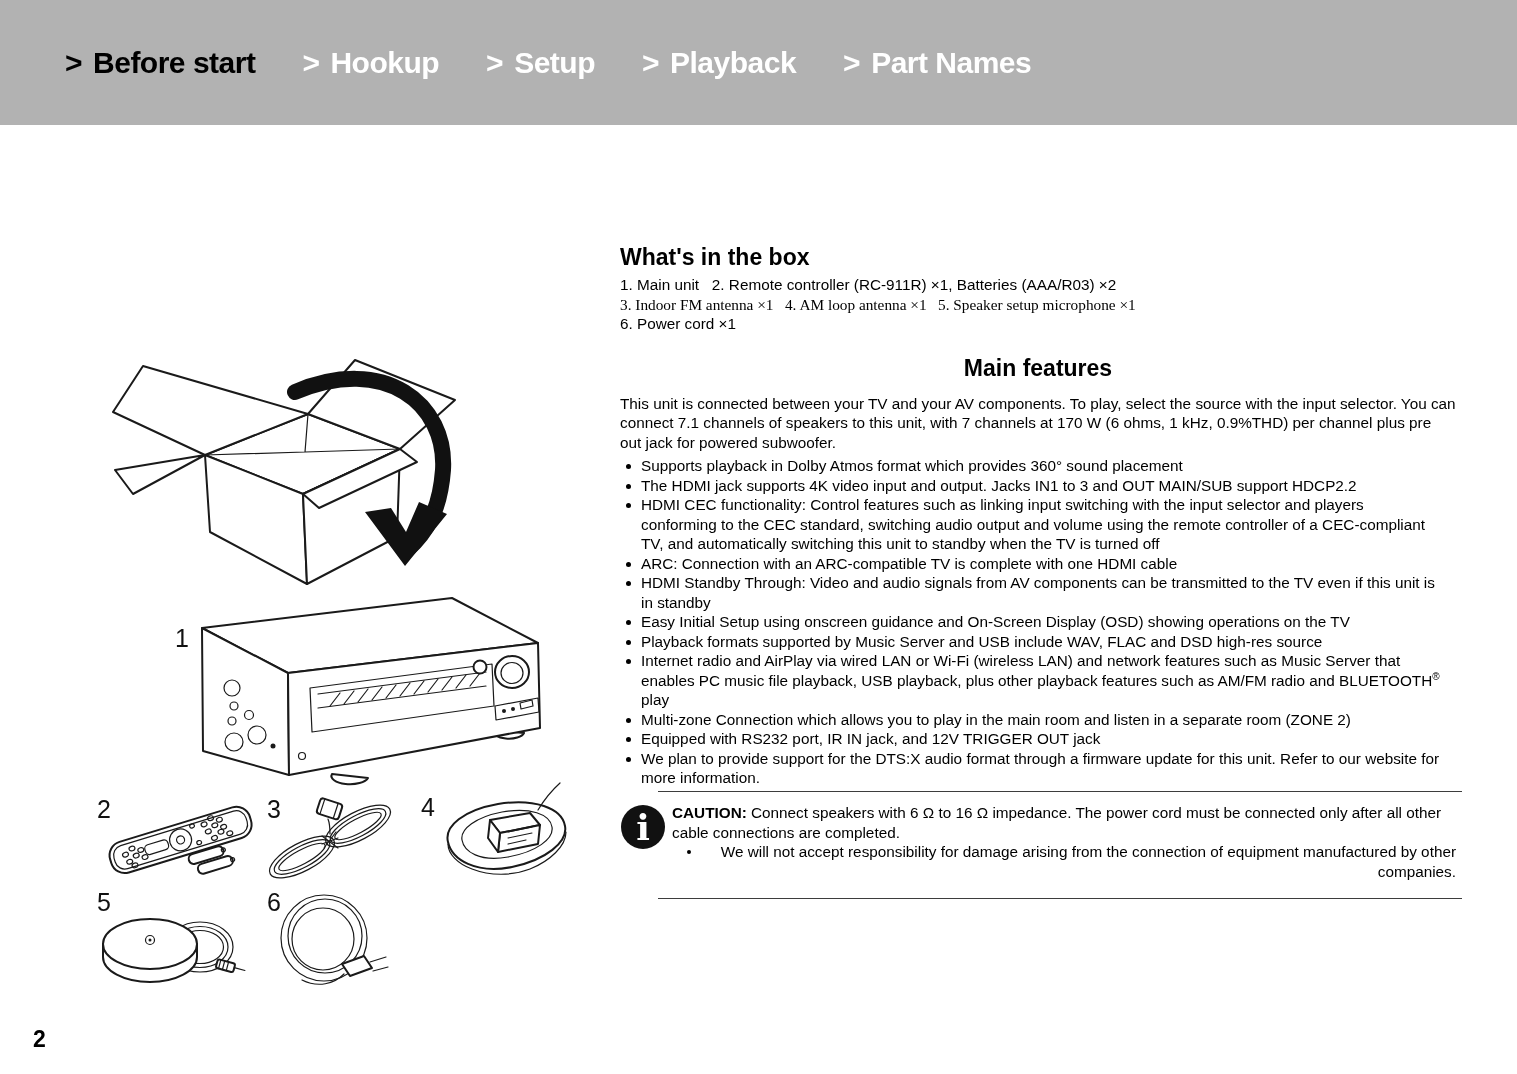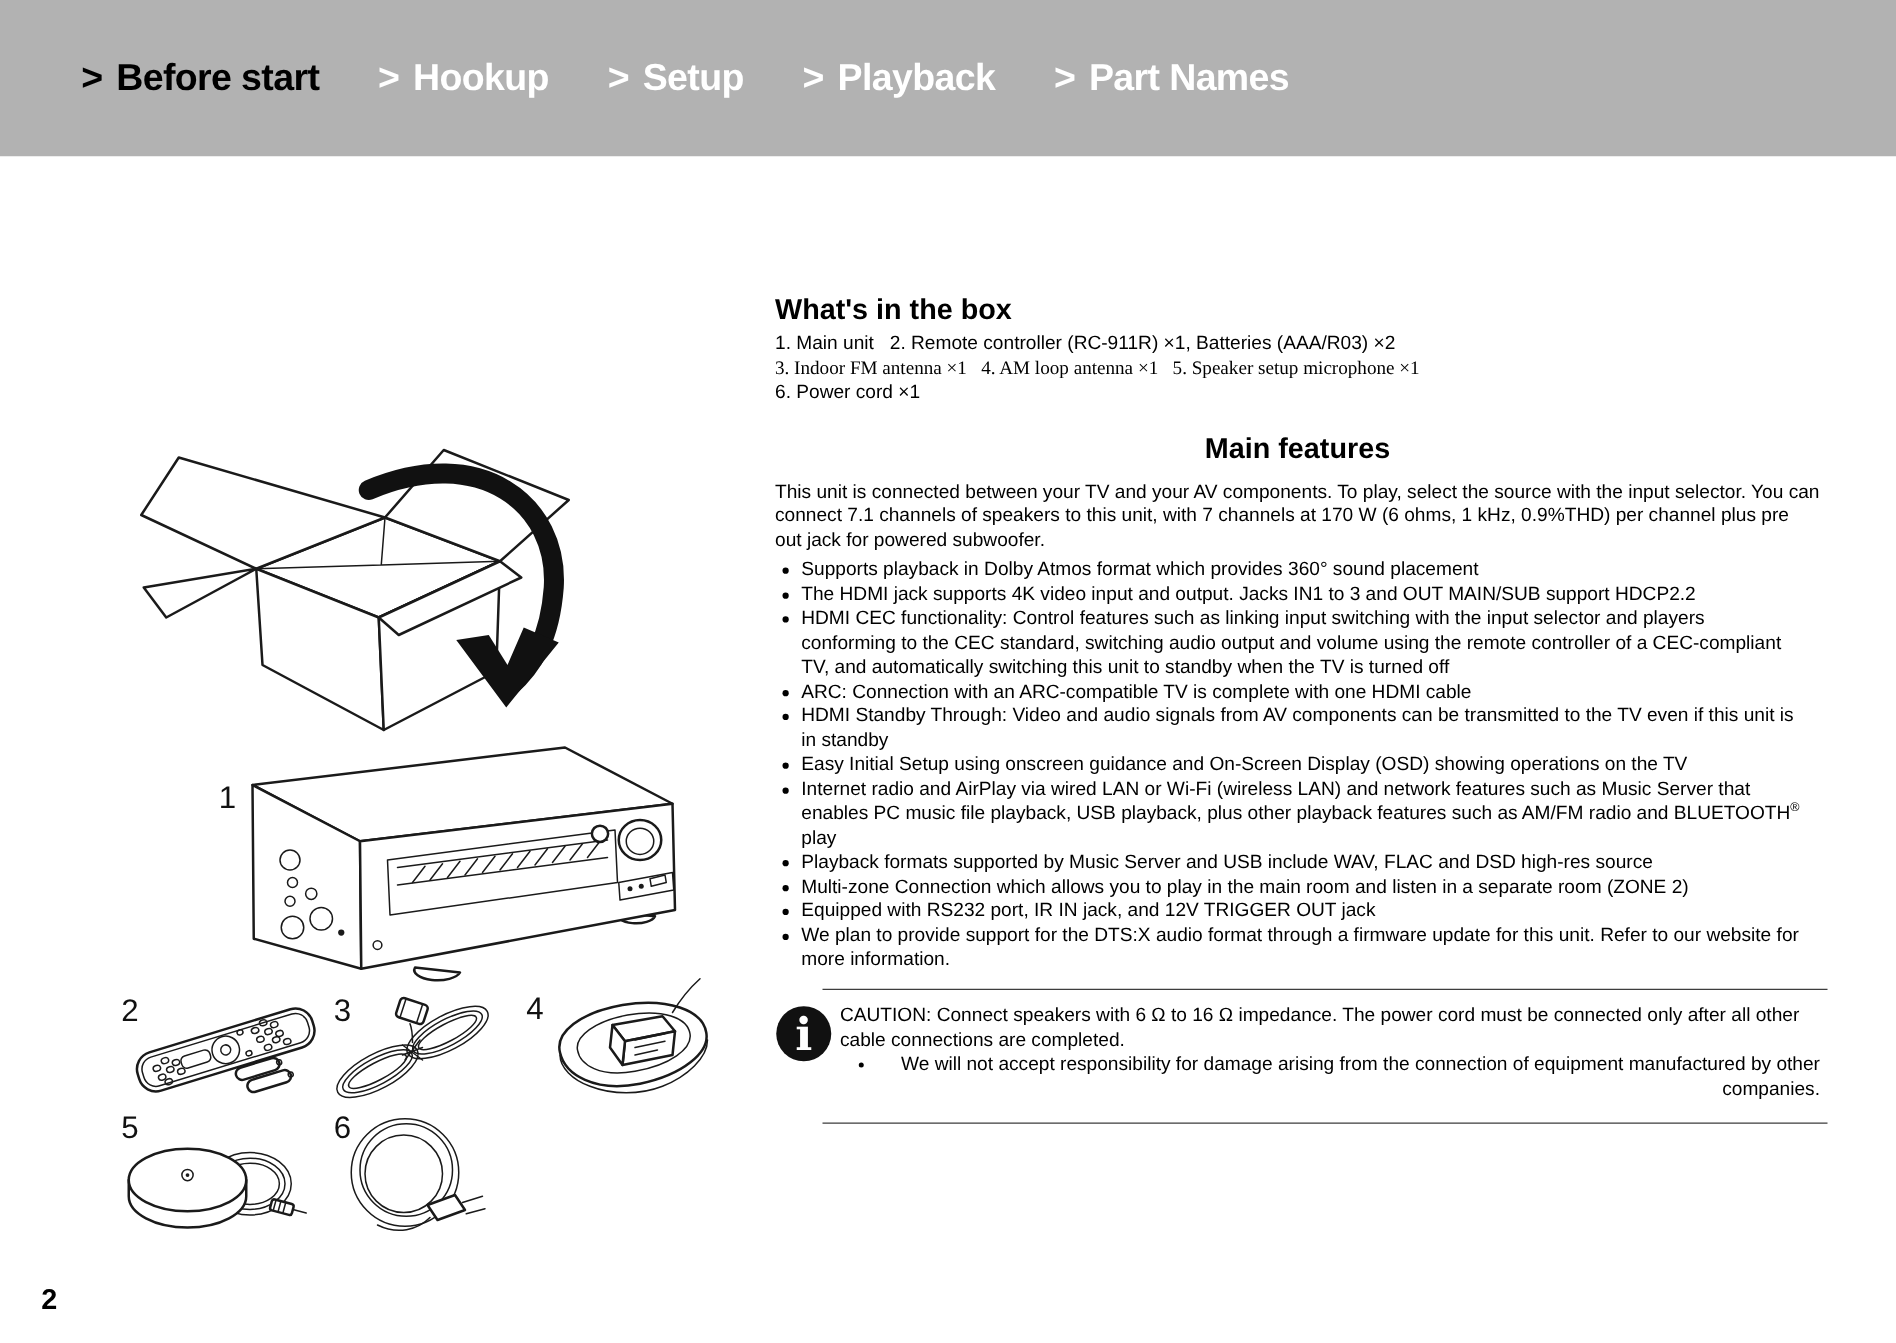--- a/index.html
+++ b/index.html
@@ -17,39 +17,39 @@
   }
   .nav-item { display:flex; gap:11px; color:#ffffff; cursor:pointer; }
   .nav-item.active { color:#000000; }
   
   .fig { position:absolute; }
   .fig svg { overflow:visible; display:block; }
   .fig-label { position:absolute; font-size:25px; font-weight:400; color:#111; line-height:1; }
   .lineart { stroke:#1a1a1a; stroke-width:2; fill:#ffffff; stroke-linejoin:round; stroke-linecap:round; }
   .lineart-thin { stroke:#1a1a1a; stroke-width:1.2; fill:none; stroke-linejoin:round; stroke-linecap:round; }
   
-  .text-col { position:absolute; left:620px; top:234px; width:836px; font-size:15.3px; line-height:19.5px; }
+  .text-col { position:absolute; left:620px; top:244px; width:836px; font-size:15.3px; line-height:19.5px; }
   .sec-title { margin:0; font-size:23px; font-weight:bold; line-height:26px; }
   .sec-title.second { margin-top:21px;text-align:center; }
   .box-lines { margin-top:5px; white-space:pre-wrap; }
   .intro { margin-top:13px; }
   ul.features { list-style:none; margin:4px 16px 0 0; padding:0; }
   ul.features li { position:relative; padding-left:21px; }
   ul.features li::before {
     content:""; position:absolute; left:6px; top:8px;
     width:5px; height:5px; border-radius:50%; background:#000;
   }
   ul.features sup { font-size:10px; line-height:0; }
   
   .caution { position:absolute; left:620px; top:791px; width:842px; height:107px; font-size:15.3px; line-height:19.5px; }
   .rule { position:absolute; left:38px; right:0; border-top:1.5px solid #3d3d3d; }
   .rule.top { top:0; } .rule.bottom { top:107px; }
   .info-icon { position:absolute; left:0; top:13px; width:46px; height:46px; }
   .caution-body { margin-left:52px; padding-top:12px; width:784px; }
-  .caution-label { font-weight:normal; }
+  .caution-label { font-weight:bold; }
   ul.caution-subs { list-style:none; margin:0; padding:0; }
   ul.caution-subs li { position:relative; padding-left:26px;text-align:right; }
   ul.caution-subs li::before {
     content:""; position:absolute; left:15px; top:8px;
     width:4px; height:4px; border-radius:50%; background:#000;
   }
   
   .page-num { position:absolute; left:33px; top:1026px; font-size:23px; font-weight:bold; }
 </style>
 </head>
@@ -254,22 +254,22 @@
 
     <h2 class="sec-title second">Main features</h2>
     <div class="intro">This unit is connected between your TV and your AV components. To play, select the source with the input selector. You can connect 7.1 channels of speakers to this unit, with 7 channels at 170 W (6 ohms, 1 kHz, 0.9%THD) per channel plus pre out jack for powered subwoofer.</div>
     <ul class="features">
         <li>Supports playback in Dolby Atmos format which provides 360° sound placement</li>
         <li>The HDMI jack supports 4K video input and output. Jacks IN1 to 3 and OUT MAIN/SUB support HDCP2.2</li>
         <li>HDMI CEC functionality: Control features such as linking input switching with the input selector and players conforming to the CEC standard, switching audio output and volume using the remote controller of a CEC-compliant TV, and automatically switching this unit to standby when the TV is turned off</li>
         <li>ARC: Connection with an ARC-compatible TV is complete with one HDMI cable</li>
         <li>HDMI Standby Through: Video and audio signals from AV components can be transmitted to the TV even if this unit is in standby</li>
         <li>Easy Initial Setup using onscreen guidance and On-Screen Display (OSD) showing operations on the TV</li>
+        <li>Playback formats supported by Music Server and USB include WAV, FLAC and DSD high-res source</li>
         <li>Internet radio and AirPlay via wired LAN or Wi-Fi (wireless LAN) and network features such as Music Server that enables PC music file playback, USB playback, plus other playback features such as AM/FM radio and BLUETOOTH<sup>®</sup> play</li>
-        <li>Playback formats supported by Music Server and USB include WAV, FLAC and DSD high-res source</li>
         <li>Multi-zone Connection which allows you to play in the main room and listen in a separate room (ZONE 2)</li>
         <li>Equipped with RS232 port, IR IN jack, and 12V TRIGGER OUT jack</li>
         <li>We plan to provide support for the DTS:X audio format through a firmware update for this unit. Refer to our website for more information.</li>
       </ul>
   </div>
 
   <div class="caution">
     <div class="rule top"></div>
     <div class="rule bottom"></div>
     <div class="info-icon">

